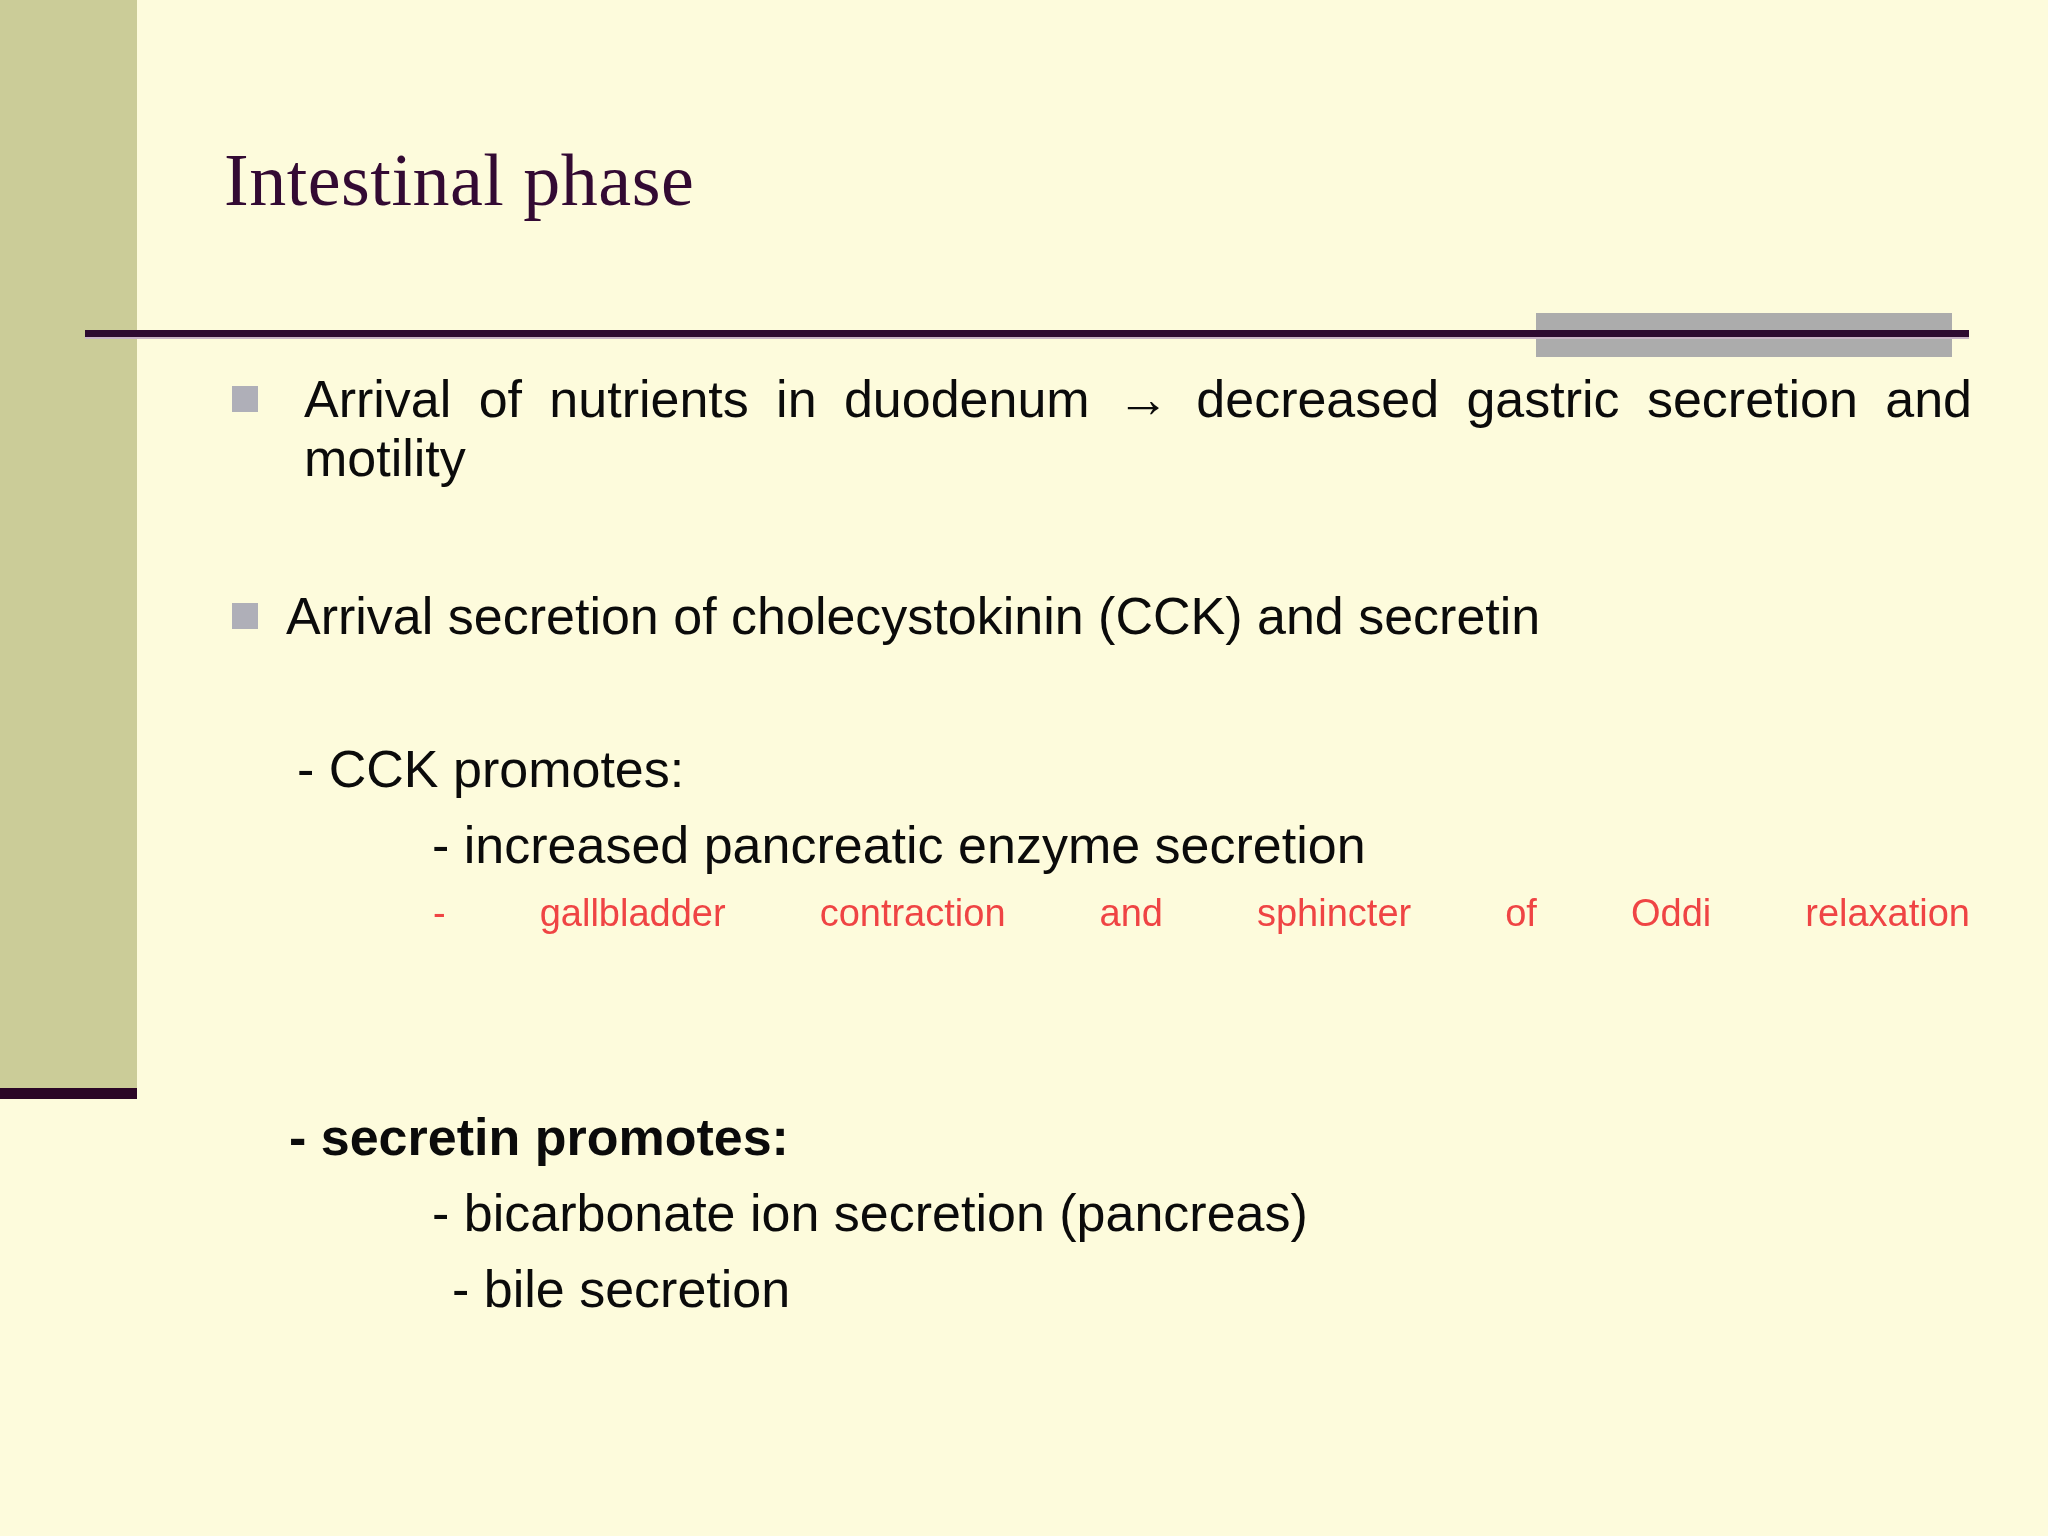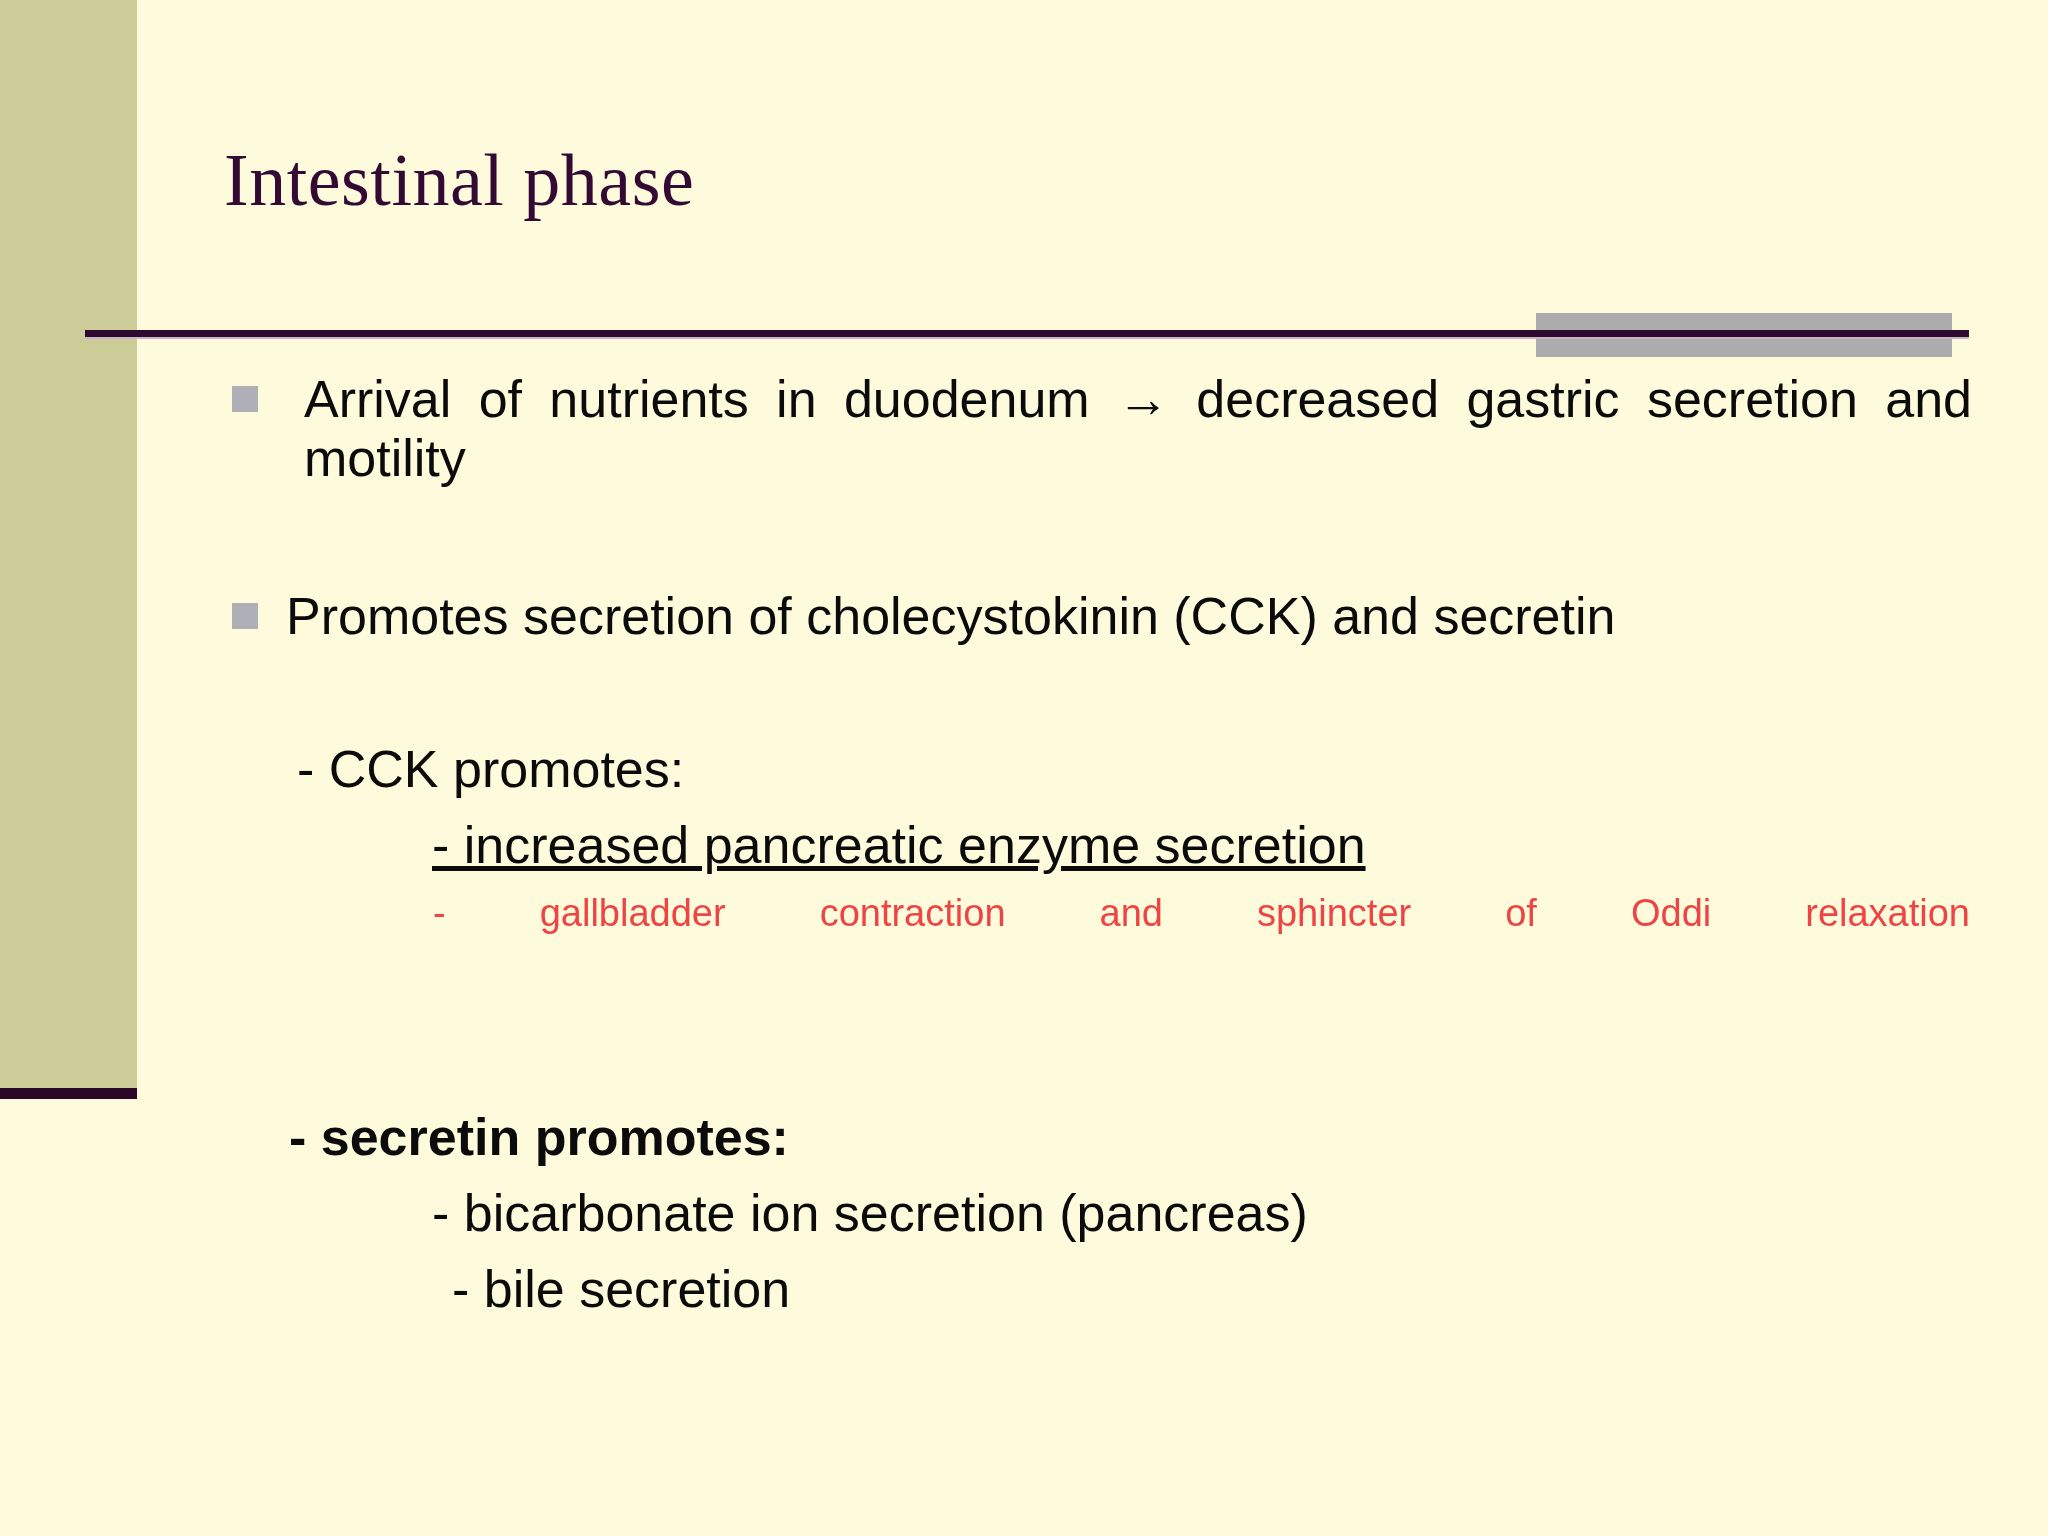--- a/index.html
+++ b/index.html
@@ -155,26 +155,26 @@
 
   <div class="body-area">
 
     <div class="bullet-row" style="left:232px; top:370px; width:1740px;">
       <div class="bullet-marker"></div>
       <div class="bullet-text justified" style="width:1686px;margin-left:18px;">Arrival of nutrients in duodenum → decreased gastric secretion and motility</div>
     </div>
 
     <div class="bullet-row" style="left:232px; top:587px; width:1740px;">
       <div class="bullet-marker"></div>
-      <div class="bullet-text nowrapline">Promotes secretion of cholecystokinin (CCK) and secretin</div>
+      <div class="bullet-text nowrapline">Arrival secretion of cholecystokinin (CCK) and secretin</div>
     </div>
 
     <div class="plain-line" style="left:297px; top:740px;">- CCK promotes:</div>
 
-    <div class="plain-line" style="left:432px; top:816px;text-decoration:underline;">- increased pancreatic enzyme secretion</div>
+    <div class="plain-line" style="left:432px; top:816px;">- increased pancreatic enzyme secretion</div>
 
     <div class="plain-block justified" style="left:305px; top:892px; width:1665px; text-indent:128px;">- gallbladder contraction and sphincter of Oddi relaxation</div>
 
     <div class="plain-line" style="left:289px; top:1108px;font-weight:bold;">- secretin promotes:</div>
 
     <div class="plain-line" style="left:432px; top:1184px;">- bicarbonate ion secretion (pancreas)</div>
 
     <div class="plain-line" style="left:452px; top:1260px;">- bile secretion</div>
 
   </div>

